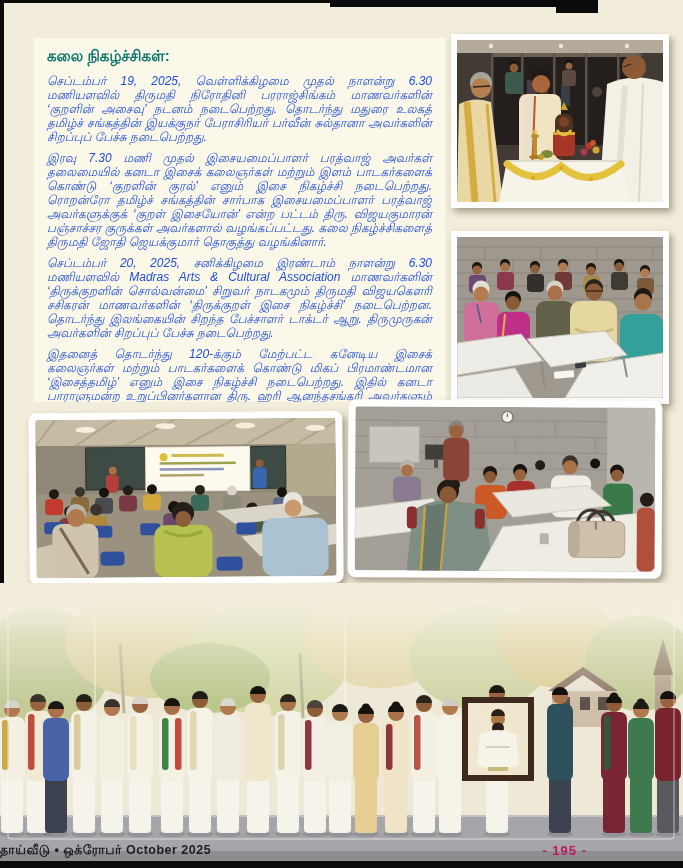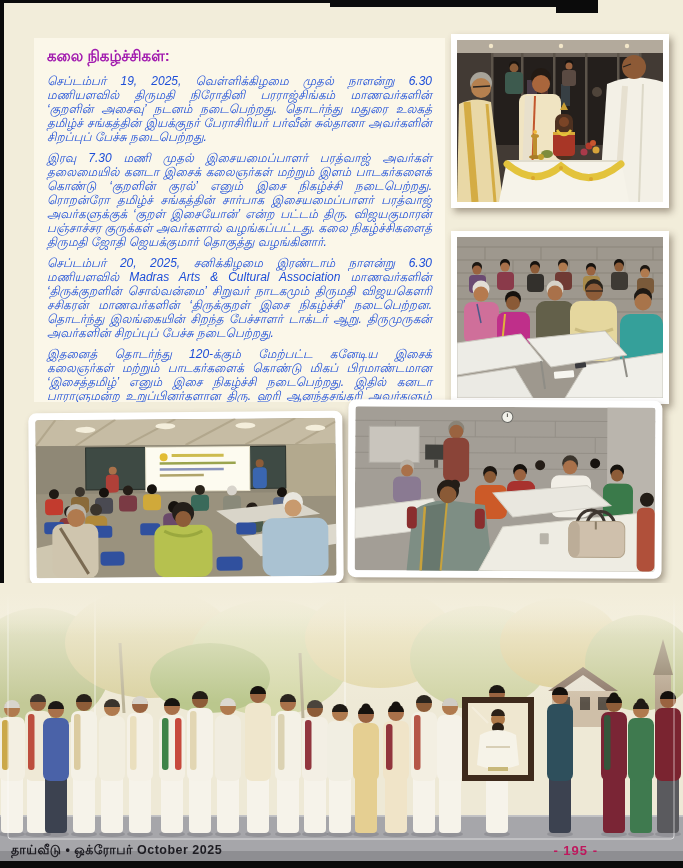--- a/index.html
+++ b/index.html
@@ -7,39 +7,39 @@
        background:#f2edda;font-family:"Liberation Sans",sans-serif;}
   .edge{position:absolute;background:#0b0b0b;}
   #edge-left{left:0;top:0;width:4px;height:588px;}
   #edge-top1{left:0;top:0;width:578px;height:3px;}
   #edge-top2{left:330px;top:0;width:248px;height:7px;}
   #edge-top3{left:556px;top:0;width:42px;height:13px;}
   #edge-bottom{left:0;bottom:0;width:683px;height:7px;z-index:9;}
 
   .text-panel{position:absolute;left:34px;top:38px;width:411px;height:364px;
       background:#fbf7e9;box-sizing:border-box;padding:9px 13px 8px 13px;overflow:hidden;}
-  .text-panel h2{margin:0 0 7px 0;font-size:15px;font-weight:bold;color:#a21caf;}
+  .text-panel h2{margin:0 0 7px 0;font-size:15px;font-weight:bold;color:#0f766e;}
   .text-panel p{margin:0 0 7px 0;font-size:12px;line-height:14px;color:#1d4ed8;
       text-align:justify;font-style:italic;}
 
   .photo{position:absolute;background:#ffffff;box-shadow:3px 4px 7px rgba(70,55,40,.45);}
   .photo svg{display:block;}
   #photo-ceremony{left:451px;top:34px;padding:6px;}
   #photo-audience{left:451px;top:231px;padding:6px;}
   #photo-lecture{left:29px;top:412px;padding:7px;border-radius:8px;transform:rotate(-0.5deg);}
   #photo-lecture svg{border-radius:3px;}
   #photo-classroom{left:348px;top:400px;padding:7px;border-radius:8px;transform:rotate(0.3deg);}
   #photo-classroom svg{border-radius:3px;}
 
   #photo-group{position:absolute;left:0;top:583px;width:683px;height:278px;}
   #photo-group svg{display:block;}
   #p5-fade{position:absolute;left:0;top:0;width:683px;height:52px;
       background:linear-gradient(#f2edda 18%,rgba(242,237,218,0));pointer-events:none;}
 
-  .footer{position:absolute;left:16px;top:843px;width:598px;height:18px;z-index:8;}
+  .footer{position:absolute;left:5px;top:843px;width:598px;height:18px;z-index:8;}
   .footer-left{position:absolute;left:-5px;top:0;font-size:12.5px;font-weight:bold;
       color:#1d1c22;letter-spacing:.5px;white-space:nowrap;}
   .footer-right{position:absolute;right:16px;top:0;font-size:13px;font-weight:bold;
       color:#be185d;letter-spacing:1px;}
 </style>
 </head>
 <body>
 
 <div id="edge-left" class="edge"></div>
 <div id="edge-top1" class="edge"></div>

